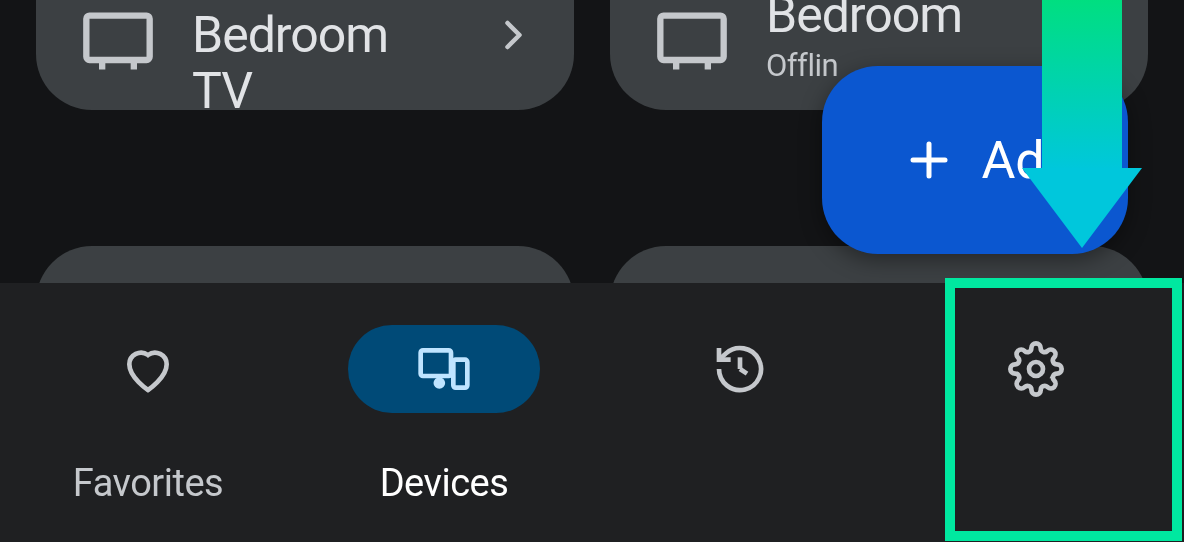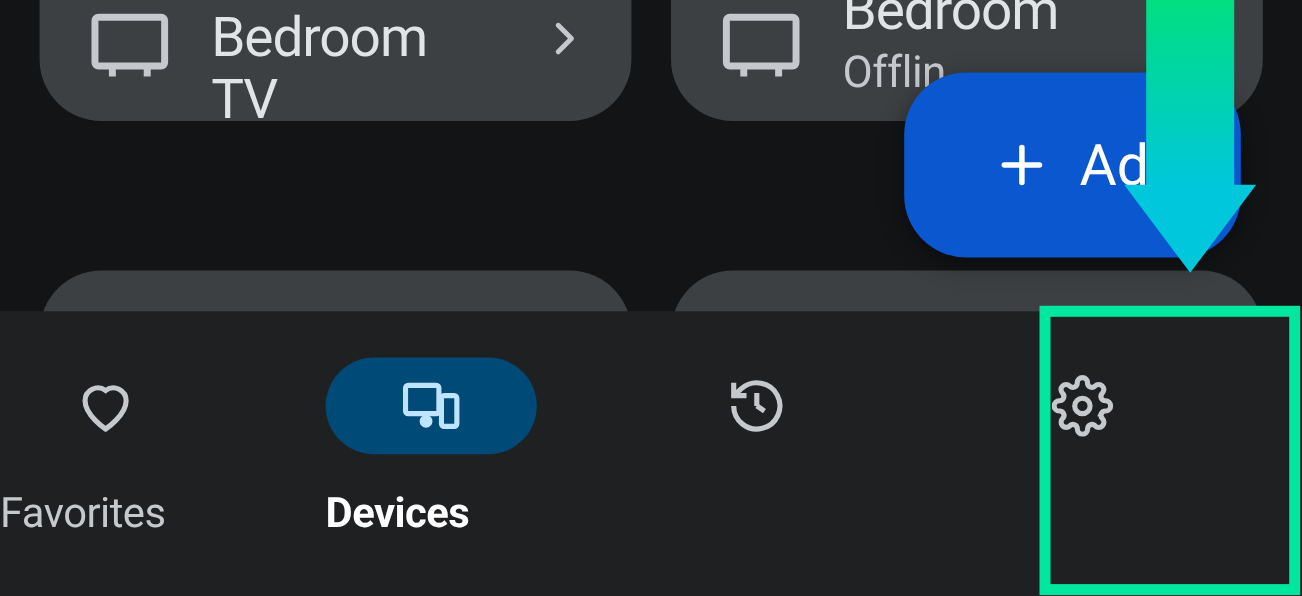--- a/index.html
+++ b/index.html
@@ -57,21 +57,21 @@
   }
   .device-text { flex: 1; display: flex; flex-direction: column; }
   .device-line {
     font-size: 50px;
     font-weight: 400;
     color: #e1e3e6;
     line-height: 1.12;
     letter-spacing: -1px;
   }
   .device-sub {
-    font-size: 40px;
+    font-size: 31px;
     color: #c5c8cc;
     margin-top: 4px;
     letter-spacing: -0.5px;
   }
   .chevron {
     width: 36px; height: 36px;
     color: #c5c8cc;
     flex-shrink: 0;
   }
   .warn-triangle {
@@ -83,21 +83,21 @@
     top: 10px;
   }
 
   .add-fab {
     position: absolute;
     right: 56px;
     top: 66px;
     background: #0b57d0;
     color: #fff;
     border-radius: 56px;
-    height: 168px;
+    height: 188px;
     width: 306px;
     display: flex;
     align-items: center;
     justify-content: center;
     gap: 28px;
     font-size: 52px;
     font-weight: 400;
     box-shadow: 0 6px 22px rgba(0,0,0,.4);
   }
   .add-fab .plus-icon {
@@ -144,42 +144,43 @@
     height: 259px;
     background: #1f2022;
     display: flex;
     align-items: flex-start;
     padding-top: 42px;
   }
   .nav-item {
     flex: 1;
     display: flex;
     flex-direction: column;
-    gap: 32px;
+    align-items: center;
+    gap: 48px;
   }
   .nav-icon-wrap {
     height: 88px;
     width: 192px;
     border-radius: 48px;
     display: flex;
     align-items: center;
     justify-content: center;
   }
   .nav-item.active .nav-icon-wrap { background: #004a77; }
   .nav-icon {
     width: 56px; height: 56px;
     color: #c5c8cc;
   }
   .nav-item.active .nav-icon { color: #bfe4ff; }
   .nav-label {
     font-size: 38px;
     color: #c5c8cc;
     letter-spacing: -0.5px;
   }
-  .nav-item.active .nav-label { color: #fff; font-weight: 700; }
+  .nav-item.active .nav-label { color: #fff; font-weight: 400; }
 </style>
 </head>
 <body>
 
 <div class="device-grid">
   <div class="device-row">
 
     <div class="device-card partial-top">
       <span class="tv-icon">
         <svg viewBox="0 0 24 24" fill="none" stroke="currentColor" stroke-width="2">

